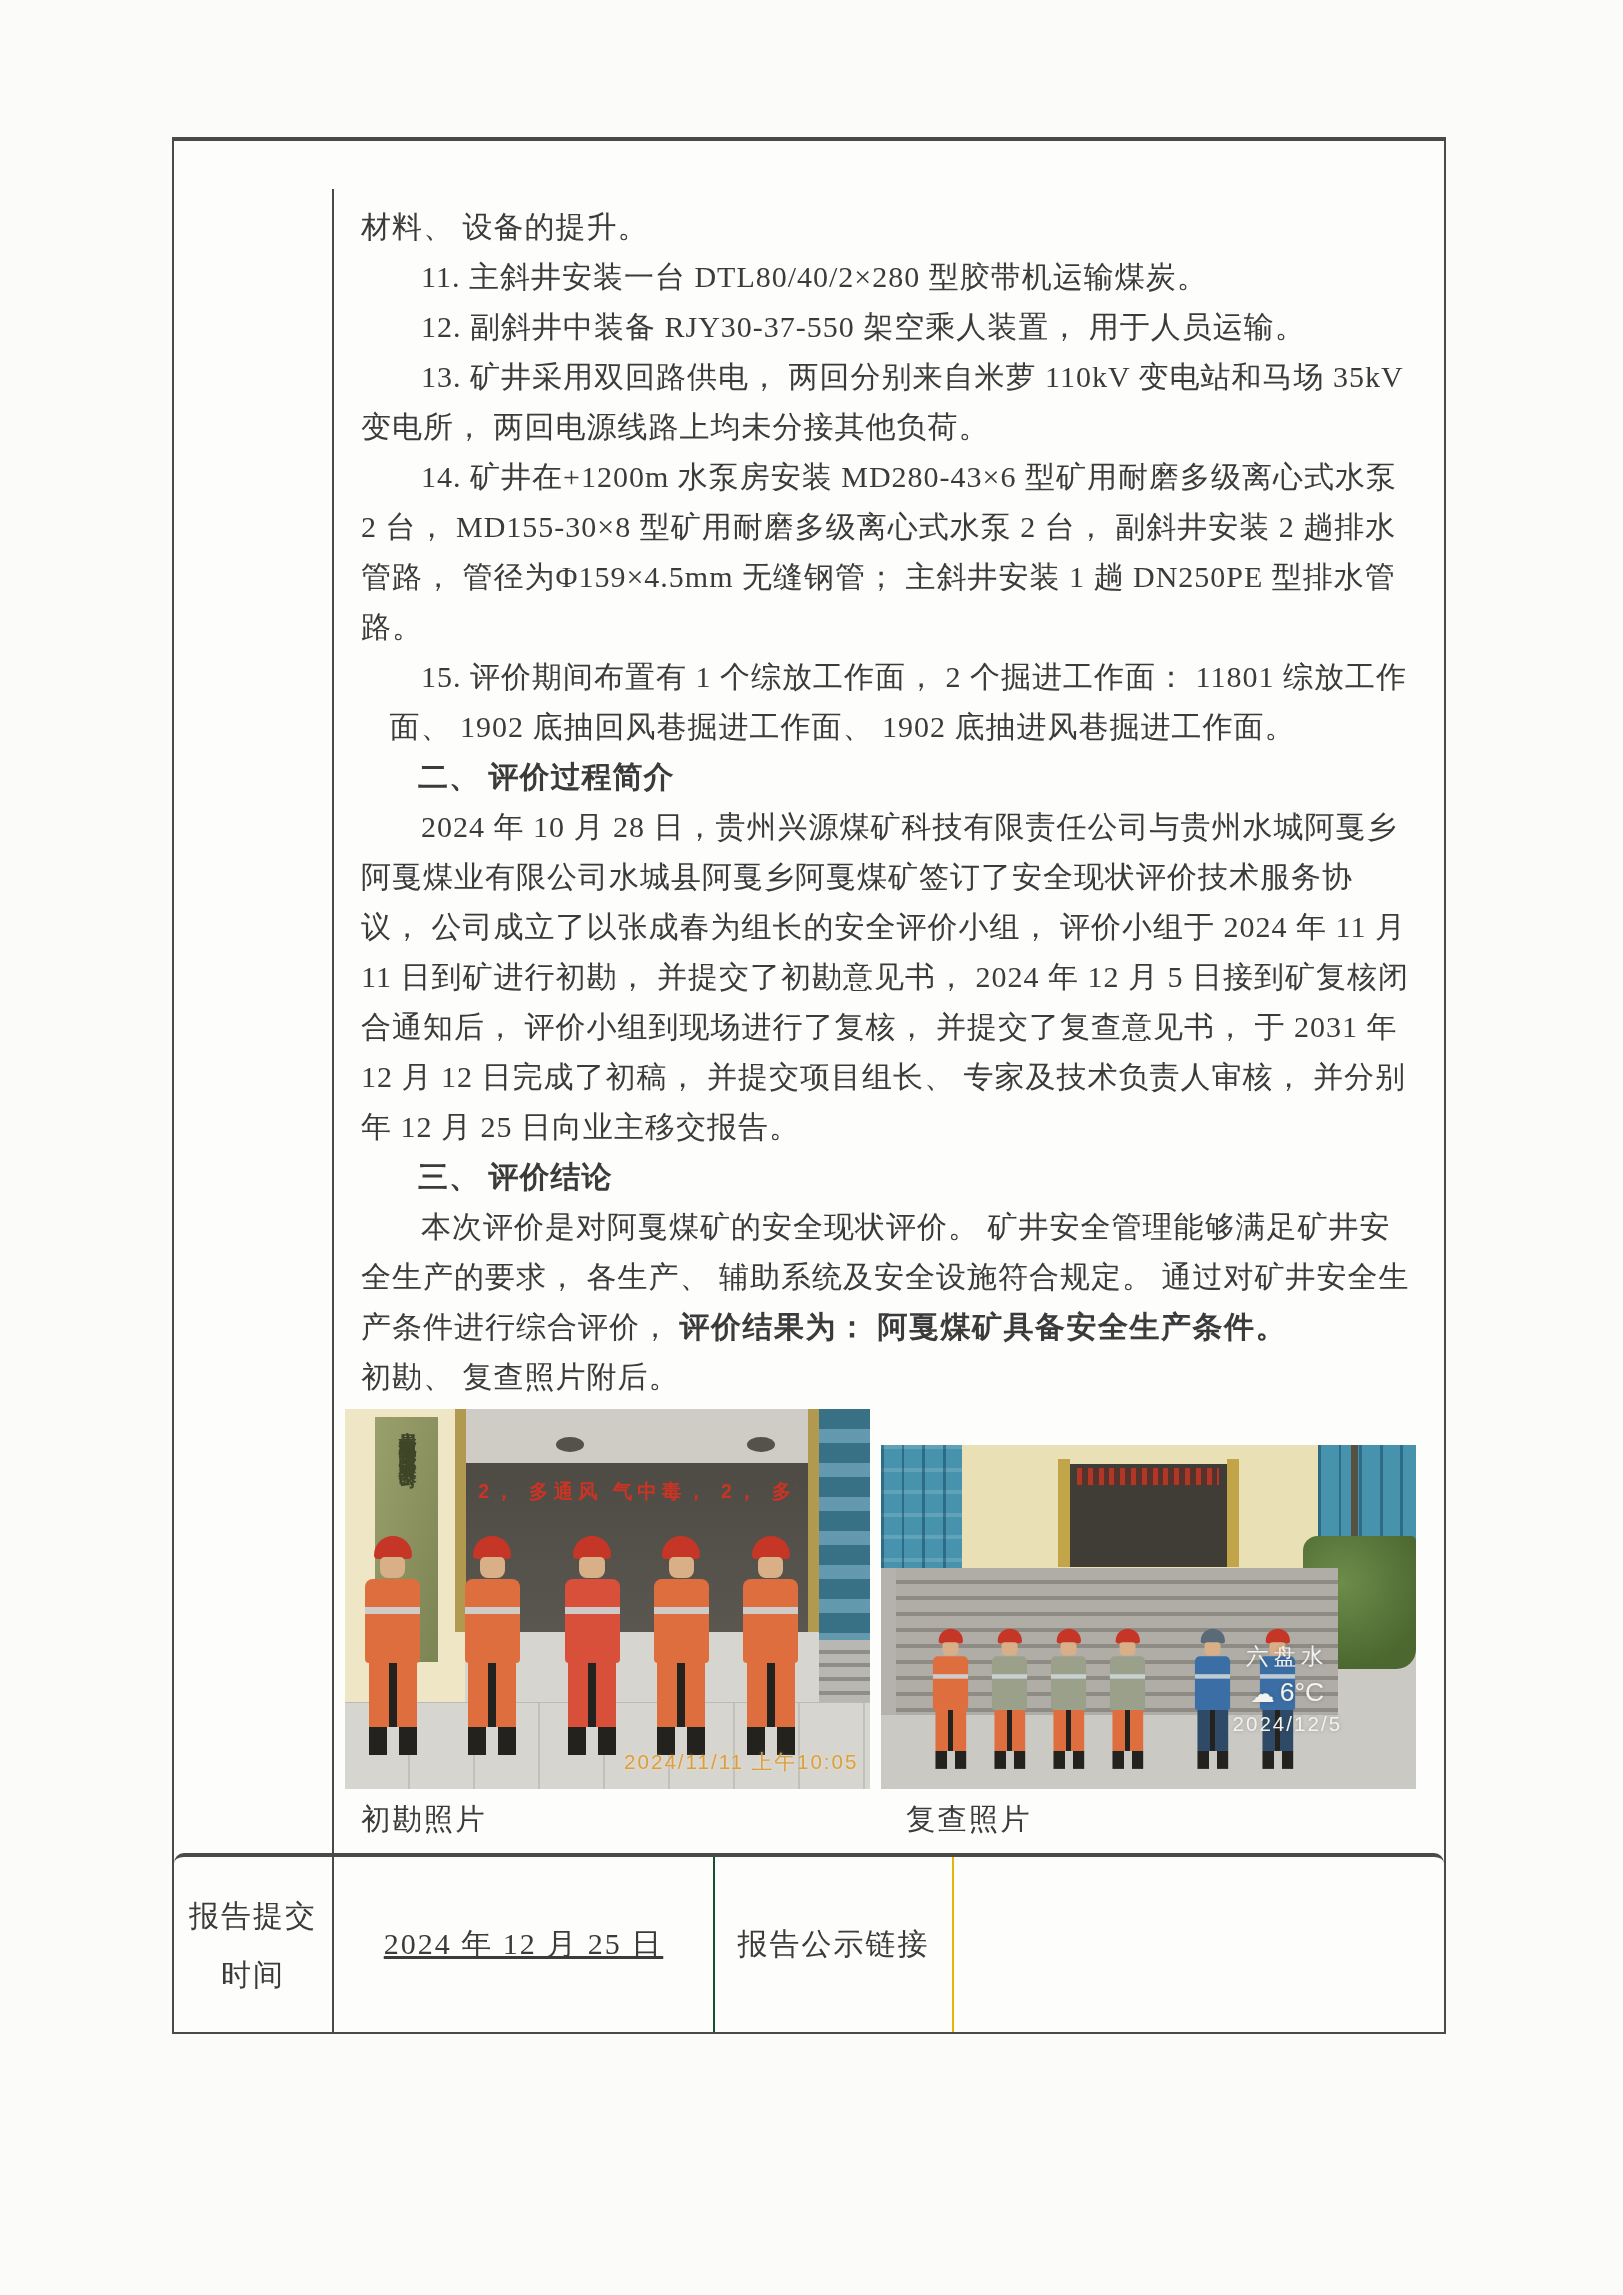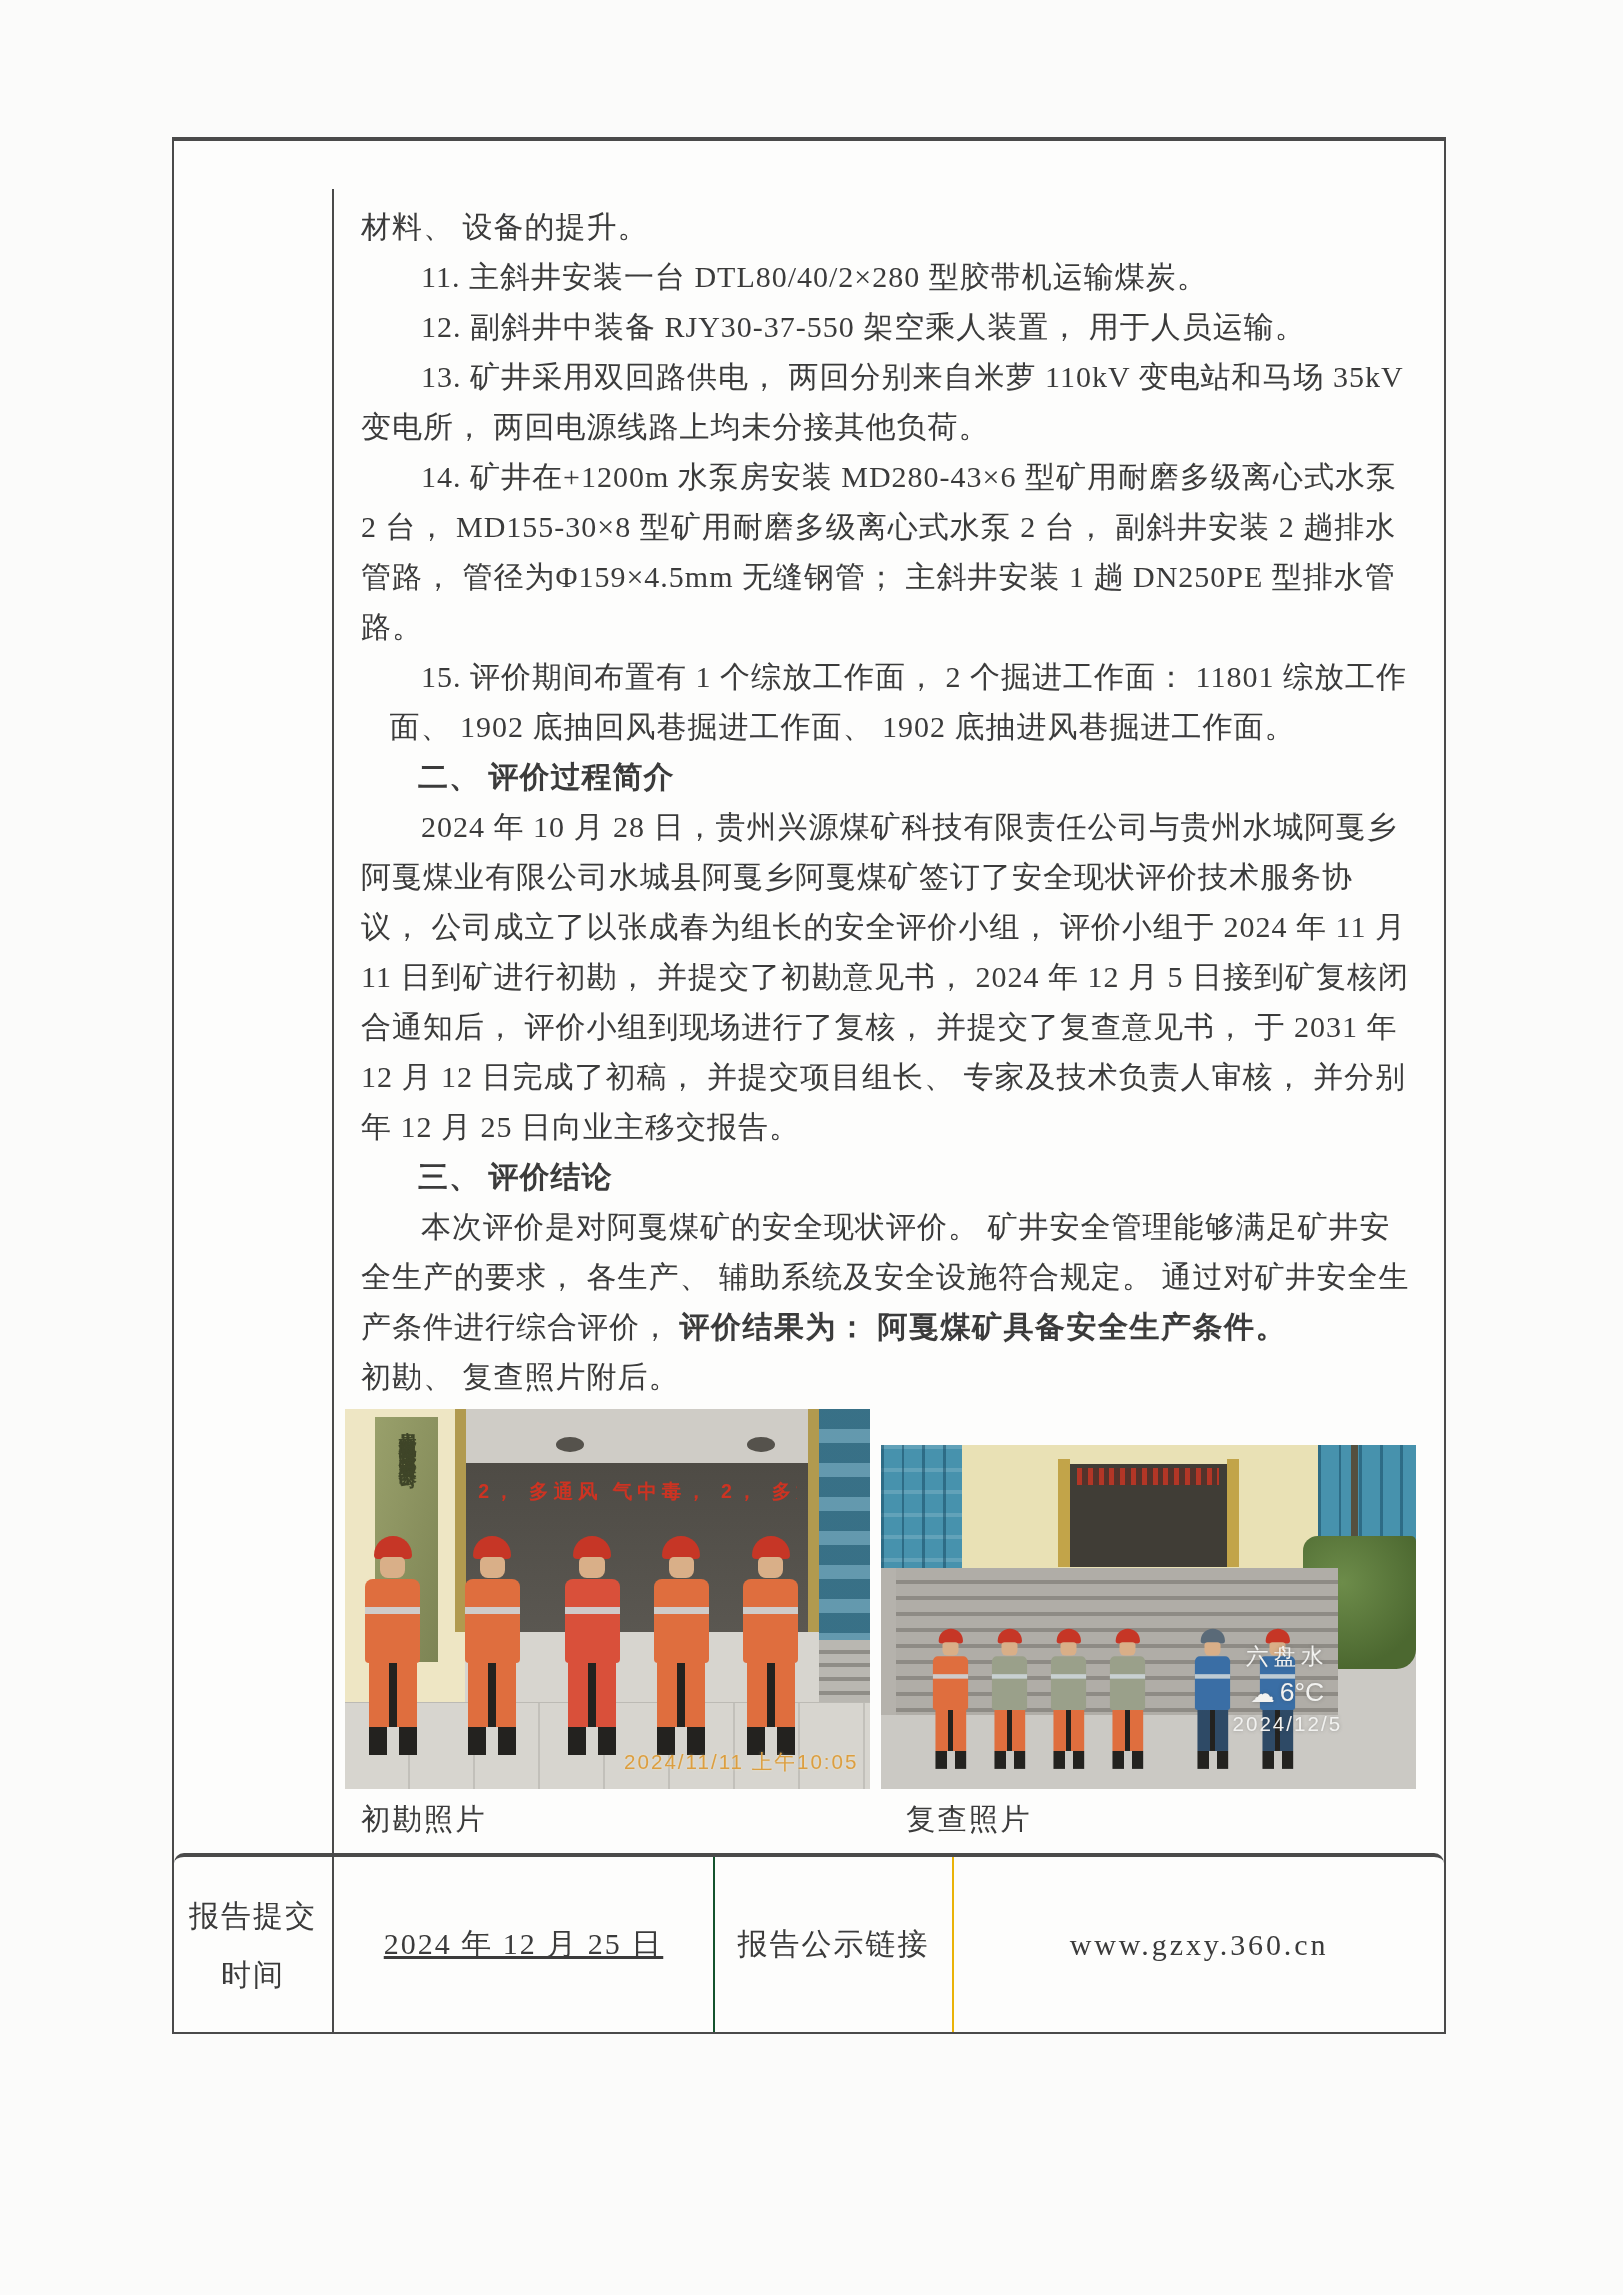--- a/index.html
+++ b/index.html
@@ -293,18 +293,17 @@
       </div>
     </div>
 
     <div class="footer-row">
       <div class="f-cell f-label">
         <div>报告提交</div>
         <div>时间</div>
       </div>
       <div class="f-cell f-date">2024 年 12 月 25 日</div>
       <div class="f-cell f-linklabel">报告公示链接</div>
-      <div class="f-cell f-url">www.gzxy.360.cn</div>
     </div>
 
   </div>
 </div>
 
 
 </body></html>

